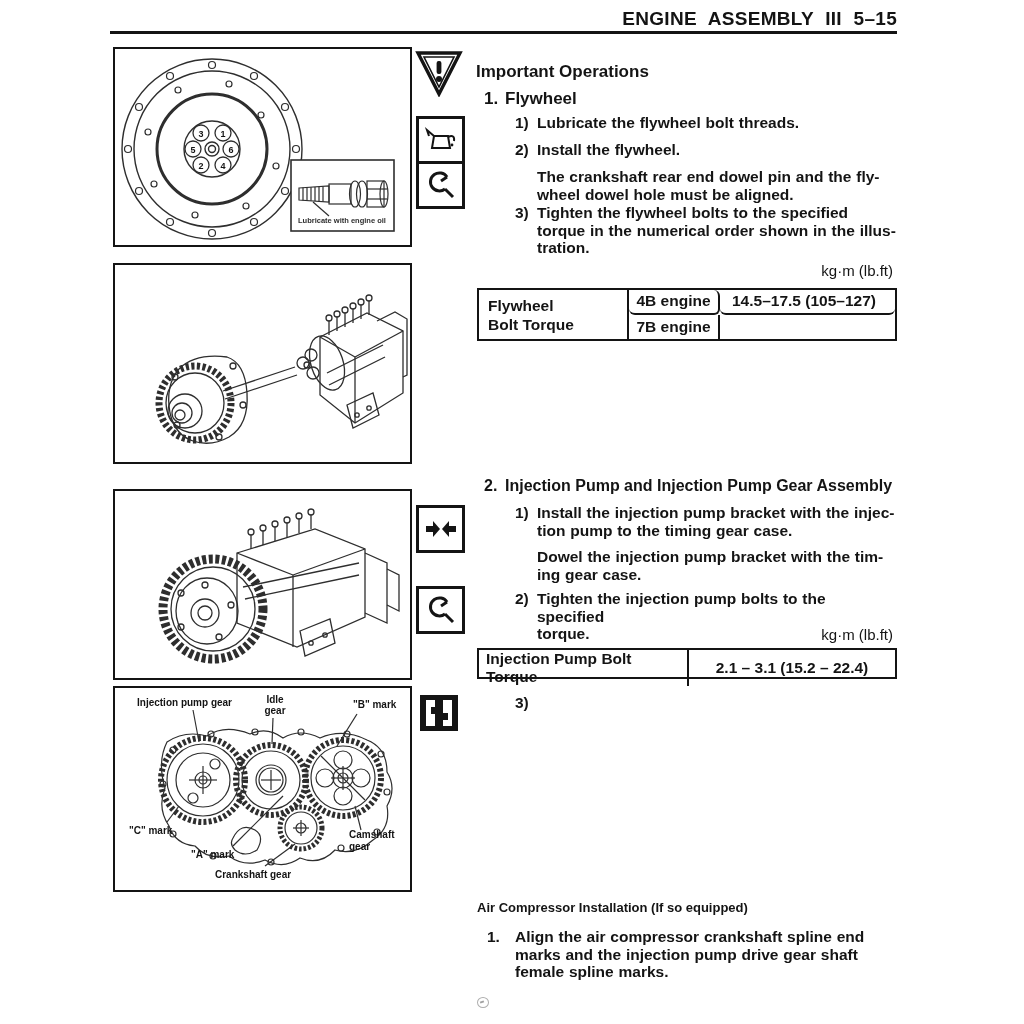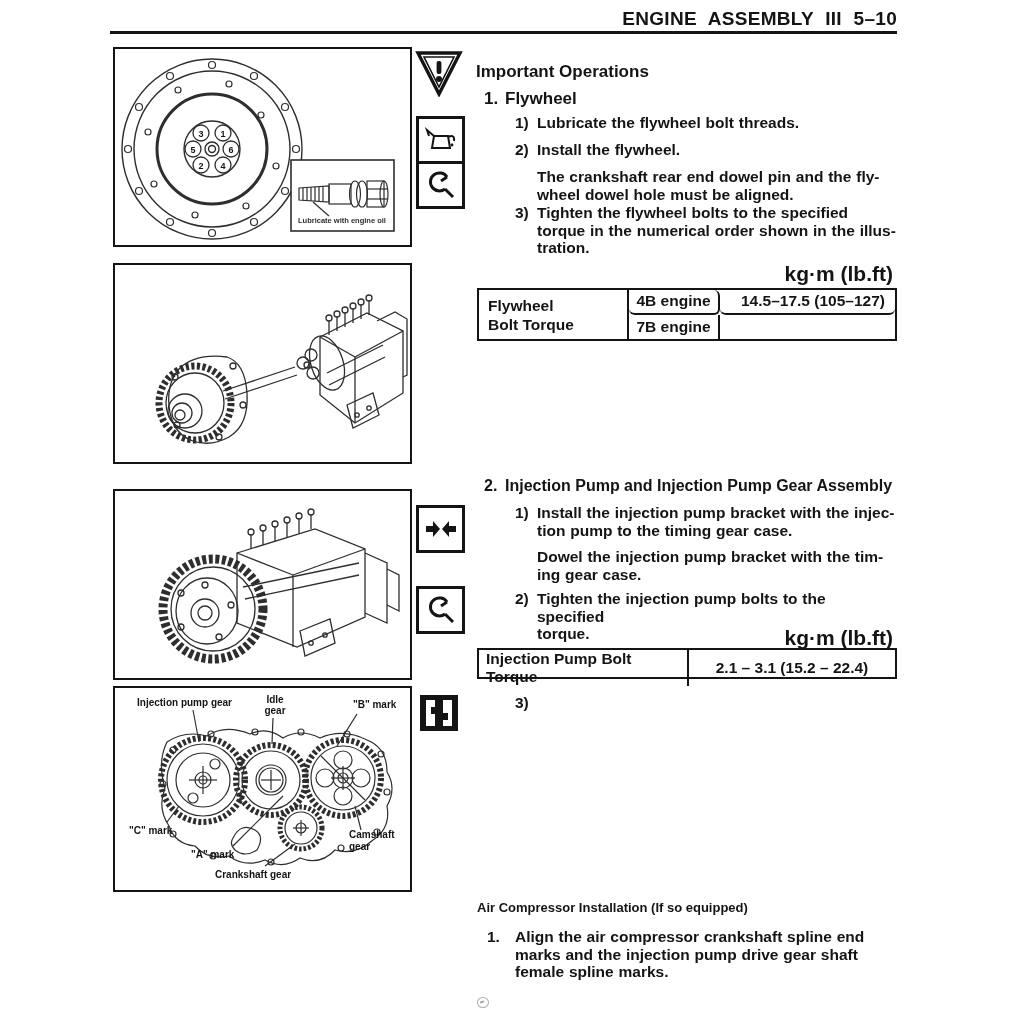--- a/index.html
+++ b/index.html
@@ -18,41 +18,41 @@
   #panel4{top:686px;left:113px;width:295px;height:202px;}
   svg{display:block;}
   .line{stroke:#2e2e2e;fill:none;}
   
   .icon-box{width:43px;height:42px;border:3px solid #141414;background:#fff;display:flex;align-items:center;justify-content:center;}
   
   .h1{font-size:17px;font-weight:700;}
   .body-t{font-size:15.5px;font-weight:700;line-height:17.5px;word-spacing:.5px;}
   .steprow{display:flex;}
   .stepnum{width:22px;flex:none;font-size:15.5px;font-weight:700;line-height:17.5px;}
-  .unit{font-size:21px;font-weight:700;text-align:right;}
+  .unit{font-size:15px;font-weight:400;text-align:right;}
   
   .ttable{border:2.5px solid #141414;display:grid;font-size:15.5px;font-weight:700;}
   #table1{top:288px;left:477px;width:416px;height:49px;grid-template-columns:150px 91px 1fr;grid-template-rows:1fr 1fr;}
   #table1 .lbl{grid-row:1/3;border-right:2px solid #141414;display:flex;flex-direction:column;justify-content:center;padding-left:9px;line-height:19px;}
   #table1 .eng{border-right:2px solid #141414;display:flex;align-items:center;justify-content:center;}
   #table1 .eng.r1,#table1 .val.r1{border-bottom:2px solid #141414;border-radius:6px;}
-  #table1 .val{display:flex;align-items:center;padding-left:21px;}
+  #table1 .val{display:flex;align-items:center;padding-left:12px;}
   #table2{top:648px;left:477px;width:416px;height:27px;grid-template-columns:210px 1fr;grid-template-rows:1fr;}
   #table2 .lbl{border-right:2px solid #141414;display:flex;align-items:center;padding-left:7px;}
   #table2 .val{display:flex;align-items:center;justify-content:center;}
   
   #artifact{top:997px;left:477px;width:10px;height:9px;border:1.5px solid #9a9a9a;border-radius:50%;opacity:.8;}
   #artifact:after{content:"";position:absolute;left:2px;top:3px;width:4px;height:2px;background:#8a8a8a;transform:rotate(-20deg);}
 </style>
 </head>
 <body>
 
 <div id="page">
 
-  <div class="abs" id="hdr-text">ENGINE ASSEMBLY III 5–10</div>
+  <div class="abs" id="hdr-text">ENGINE ASSEMBLY III 5–15</div>
   <div class="abs" id="hdr-rule"></div>
 
   <div class="abs panel" id="panel1">
     <svg width="295" height="196" viewBox="0 0 295 196">
       <g class="line" stroke-width="1.4">
         <circle cx="97" cy="100" r="90"></circle>
         <circle cx="97" cy="100" r="78"></circle>
         <circle cx="97" cy="100" r="55" stroke-width="3"></circle>
         <circle cx="97" cy="100" r="28"></circle>
         <circle cx="97" cy="100" r="7"></circle>

